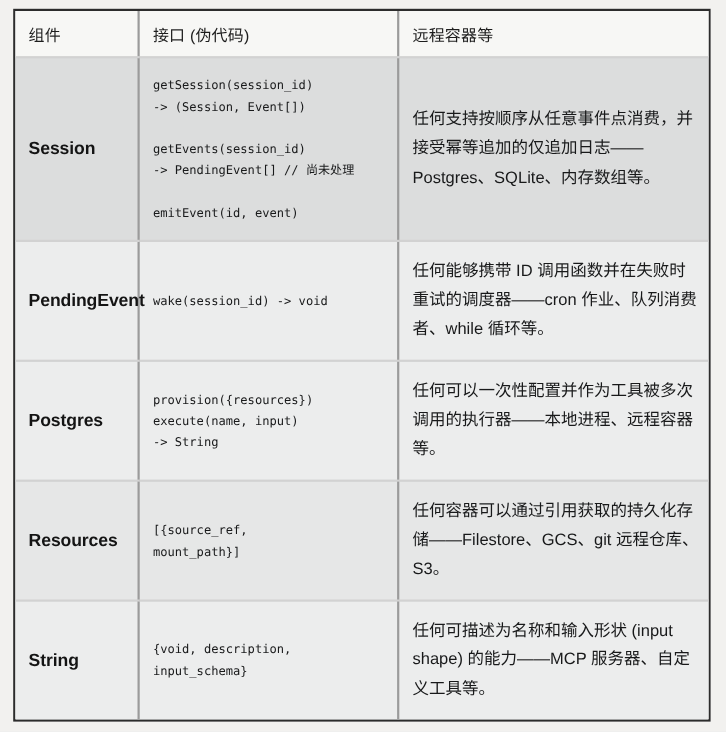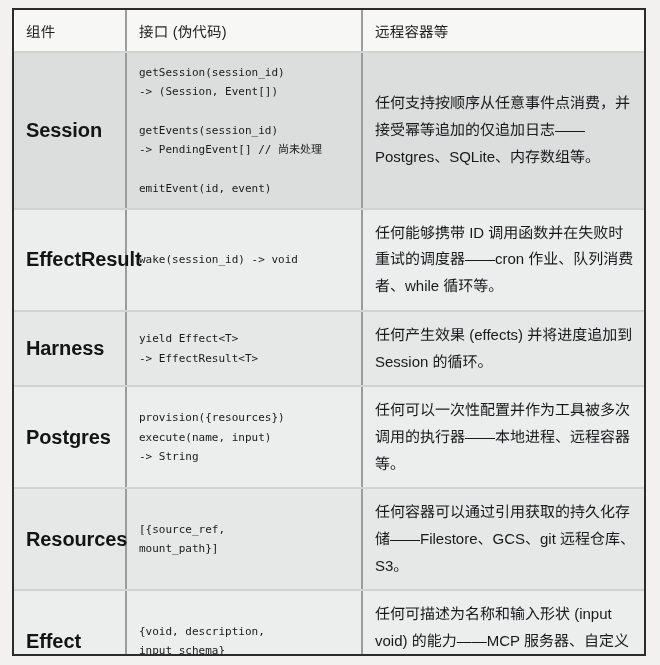--- a/index.html
+++ b/index.html
@@ -68,21 +68,21 @@
     vertical-align: middle;
     letter-spacing: 0.2px;
   }
 
   
   tbody tr.tone-dark  td { background: #dcdddd; }
   tbody tr.tone-light td { background: #e6e7e7; }
   tbody tr.tone-pale  td { background: #eceded; }
 
   .cell-component {
-    font-size: 20px;
+    font-size: 16px;
     font-weight: 700;
     color: #141414;
     letter-spacing: -0.1px;
     line-height: 1.35;
   }
 
   .cell-interface {
     font-family: "DejaVu Sans Mono", "Liberation Mono", monospace;
     font-size: 11px;
     color: #18191a;
@@ -123,49 +123,43 @@
 -&gt; (Session, Event[])
 
 getEvents(session_id)
 -&gt; PendingEvent[] // 尚未处理
 
 emitEvent(id, event)</td>
         <td class="cell-impl">任何支持按顺序从任意事件点消费，并接受幂等追加的仅追加日志——Postgres、SQLite、内存数组等。</td>
       </tr>
 
       <tr class="tone-pale">
-        <td class="cell-component">EffectResult</td>
+        <td class="cell-component">PendingEvent</td>
         <td class="cell-interface">wake(session_id) -&gt; void</td>
         <td class="cell-impl">任何能够携带 ID 调用函数并在失败时重试的调度器——cron 作业、队列消费者、while 循环等。</td>
       </tr>
 
-      <tr class="tone-light">
-        <td class="cell-component">Harness</td>
-        <td class="cell-interface">yield Effect&lt;T&gt;
--&gt; EffectResult&lt;T&gt;</td>
-        <td class="cell-impl">任何产生效果 (effects) 并将进度追加到 Session 的循环。</td>
-      </tr>
 
       <tr class="tone-pale">
         <td class="cell-component">Postgres</td>
         <td class="cell-interface">provision({resources})
 execute(name, input)
 -&gt; String</td>
         <td class="cell-impl">任何可以一次性配置并作为工具被多次调用的执行器——本地进程、远程容器等。</td>
       </tr>
 
       <tr class="tone-light">
         <td class="cell-component">Resources</td>
         <td class="cell-interface">[{source_ref,
 mount_path}]</td>
         <td class="cell-impl">任何容器可以通过引用获取的持久化存储——Filestore、GCS、git 远程仓库、S3。</td>
       </tr>
 
       <tr class="tone-pale">
-        <td class="cell-component">Effect</td>
+        <td class="cell-component">String</td>
         <td class="cell-interface">{void, description,
 input_schema}</td>
-        <td class="cell-impl">任何可描述为名称和输入形状 (input void) 的能力——MCP 服务器、自定义工具等。</td>
+        <td class="cell-impl">任何可描述为名称和输入形状 (input shape) 的能力——MCP 服务器、自定义工具等。</td>
       </tr>
 
     </tbody>
   </table>
 </div>
 
 </body></html>

